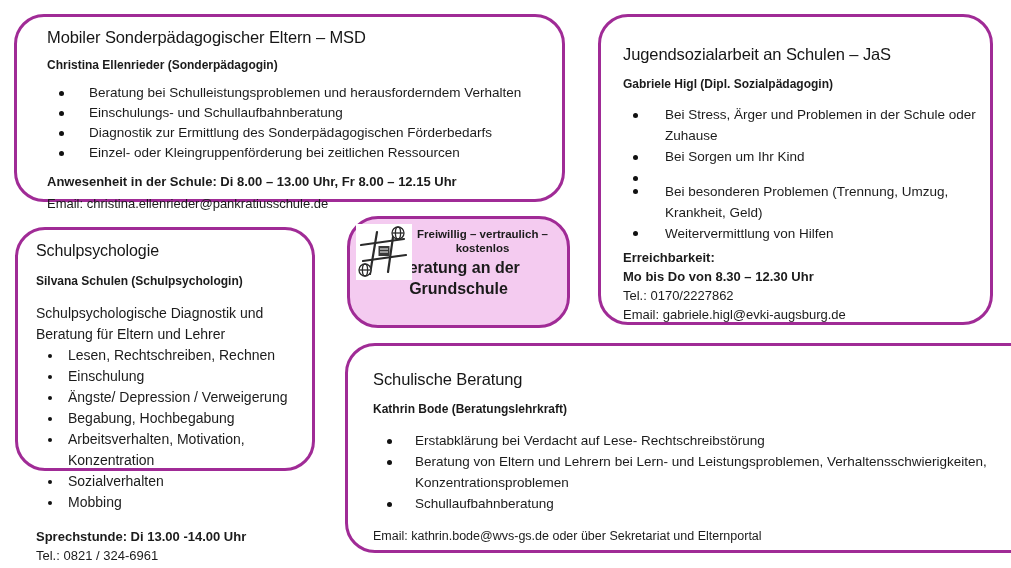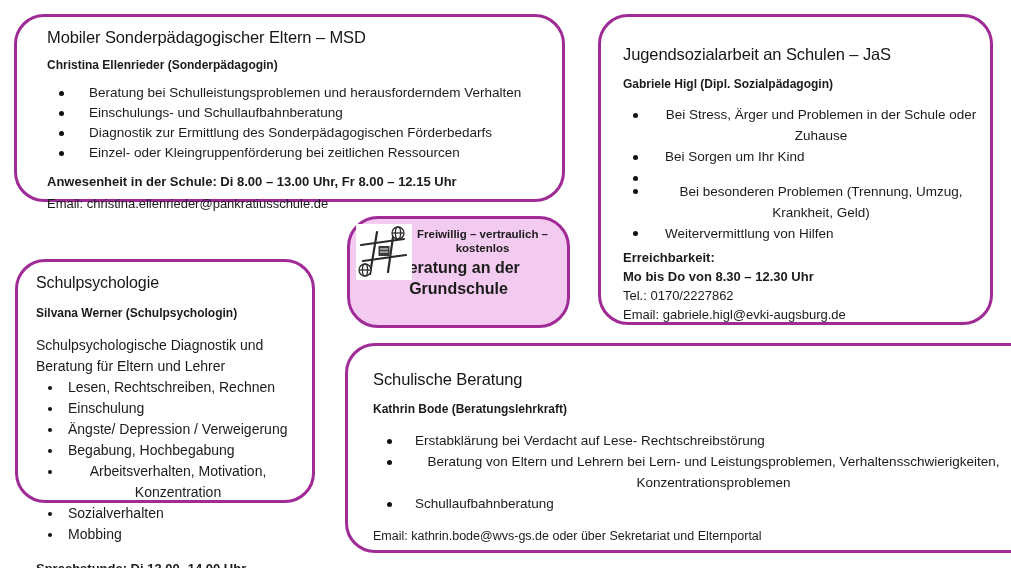--- a/index.html
+++ b/index.html
@@ -38,21 +38,20 @@
   ul.bullets {
     list-style: none;
     margin: 0;
     padding: 0;
   }
   ul.bullets li {
     display: flex;
     align-items: flex-start;
     font-size: 13.5px;
     line-height: 20px;
-    text-align: center;
   }
   ul.bullets .dot {
     flex: 0 0 auto;
     width: 5px;
     height: 5px;
     border-radius: 50%;
     background: #111;
     margin-top: 8px;
   }
   .bold-line { margin: 0; font-size: 13px; font-weight: 700; line-height: 19px; }
@@ -68,21 +67,21 @@
 
   
   #card-jas { left: 598px; top: 14px; width: 395px; height: 311px; padding: 28px 13px 0 22px; }
   #card-jas .person { margin-top: 13px; }
   #card-jas ul.bullets { margin-top: 13px; margin-left: 10px; }
   #card-jas ul.bullets li { line-height: 21px; }
   #card-jas ul.bullets .dot { margin-right: 27px; margin-top: 8.5px; }
   #card-jas .reach { margin-top: 4px; }
 
   
-  #card-psy { left: 15px; top: 227px; width: 300px; height: 244px; padding: 12px 24px 0 18px; margin-top: 32px; }
+  #card-psy { left: 15px; top: 227px; width: 300px; height: 244px; padding: 12px 24px 0 18px; }
   #card-psy h2 { font-size: 16px; }
   #card-psy .person { margin-top: 14px; }
   #card-psy .intro { margin: 15px 0 0 0; font-size: 14px; line-height: 21px; font-weight: 400; }
   #card-psy ul.bullets { margin-left: 12px; }
   #card-psy ul.bullets li { font-size: 14px; line-height: 21px; }
   #card-psy ul.bullets .dot { width: 4px; height: 4px; margin-right: 16px; margin-top: 8.5px; }
   #card-psy .hours { margin-top: 14px; }
 
   
   #card-sb { left: 345px; top: 343px; width: 698px; height: 210px; padding: 24px 28px 0 25px; }
@@ -184,21 +183,21 @@
         </li>
       </ul>
     <p class="bold-line reach">Erreichbarkeit:</p>
     <p class="bold-line">Mo bis Do von 8.30 – 12.30 Uhr</p>
     <p class="plain-line">Tel.: 0170/2227862</p>
     <p class="plain-line">Email: gabriele.higl@evki-augsburg.de</p>
   </section>
 
   <section class="card" id="card-psy">
     <h2>Schulpsychologie</h2>
-    <p class="person">Silvana Werner (Schulpsychologin)</p>
+    <p class="person">Silvana Schulen (Schulpsychologin)</p>
     <p class="intro">Schulpsychologische Diagnostik und Beratung für Eltern und Lehrer</p>
     <ul class="bullets">
 
         <li>
           <span class="dot"></span>
           <span>Lesen, Rechtschreiben, Rechnen</span>
         </li>
 
         <li>
           <span class="dot"></span>

